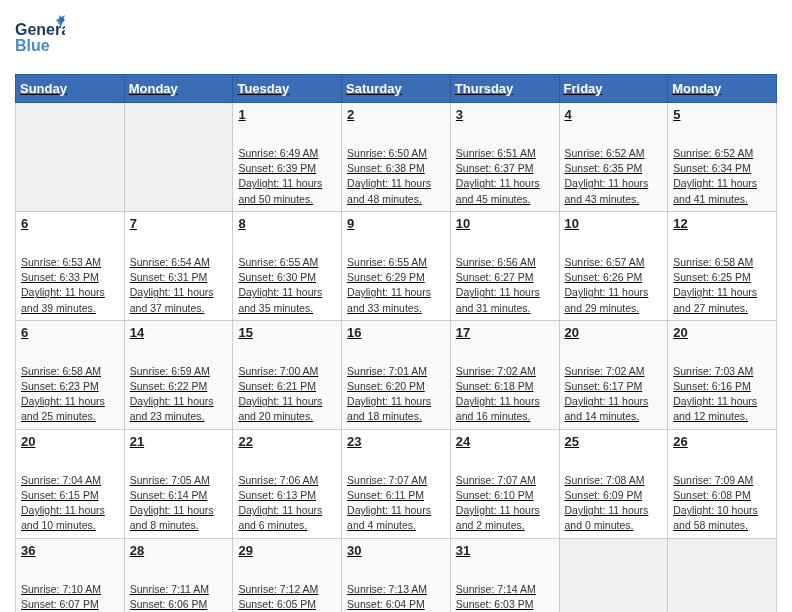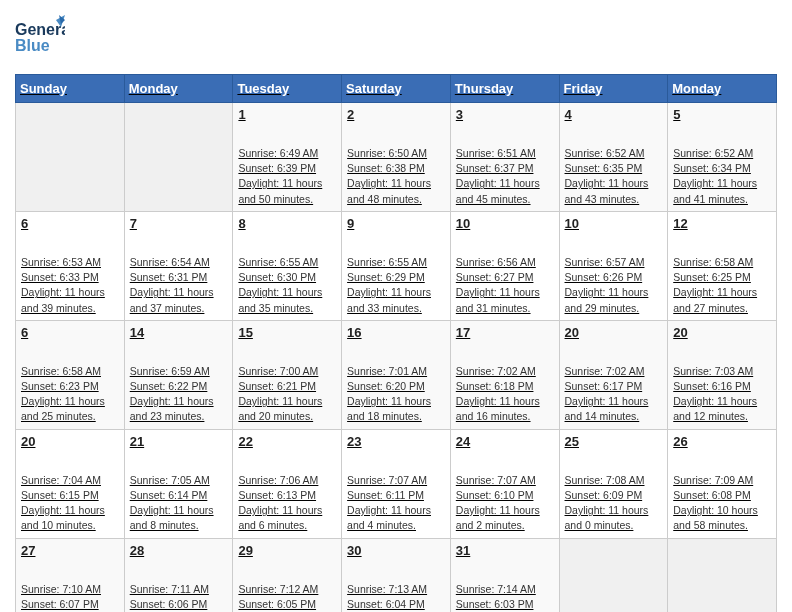--- a/index.html
+++ b/index.html
@@ -223,21 +223,21 @@
           <span class="day-num">25</span>
           <div class="day-info">Sunrise: 7:08 AM<br>Sunset: 6:09 PM<br>Daylight: 11 hours and 0 minutes.</div>
         </td>
         <td>
           <span class="day-num">26</span>
           <div class="day-info">Sunrise: 7:09 AM<br>Sunset: 6:08 PM<br>Daylight: 10 hours and 58 minutes.</div>
         </td>
       </tr>
       <tr>
         <td>
-          <span class="day-num">27</span>
+          <span class="day-num">36</span>
           <div class="day-info">Sunrise: 7:10 AM<br>Sunset: 6:07 PM<br>Daylight: 10 hours and 57 minutes.</div>
         </td>
         <td>
           <span class="day-num">28</span>
           <div class="day-info">Sunrise: 7:11 AM<br>Sunset: 6:06 PM<br>Daylight: 10 hours and 55 minutes.</div>
         </td>
         <td>
           <span class="day-num">29</span>
           <div class="day-info">Sunrise: 7:12 AM<br>Sunset: 6:05 PM<br>Daylight: 10 hours and 53 minutes.</div>
         </td>

